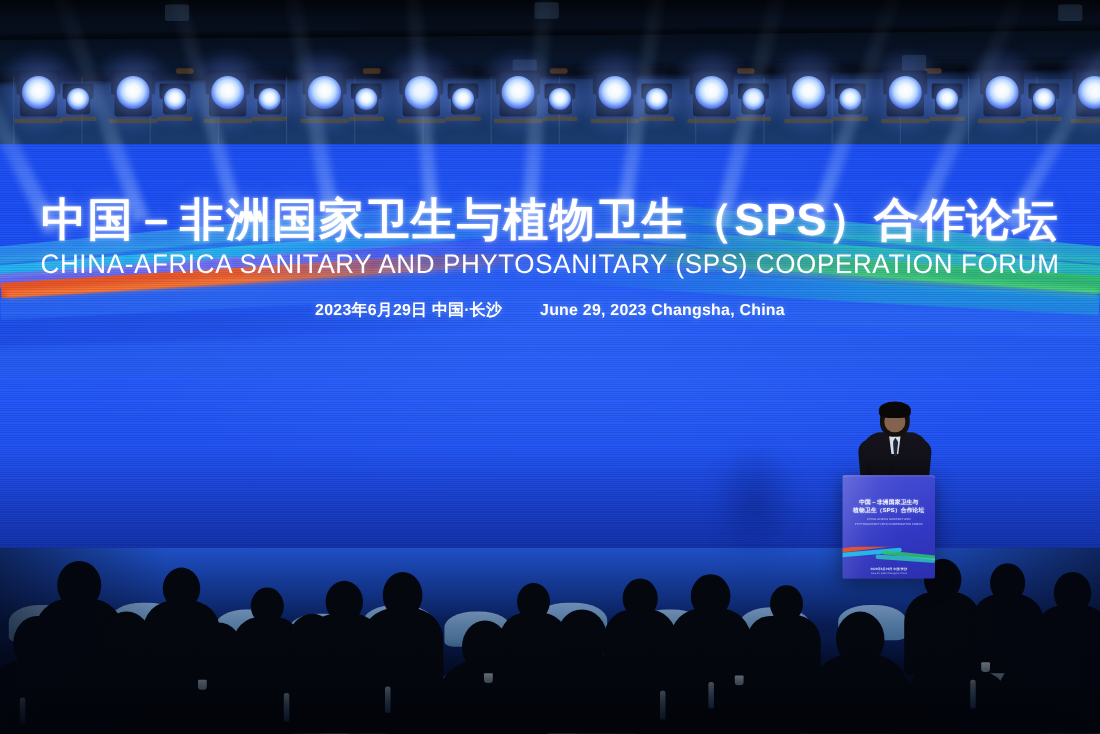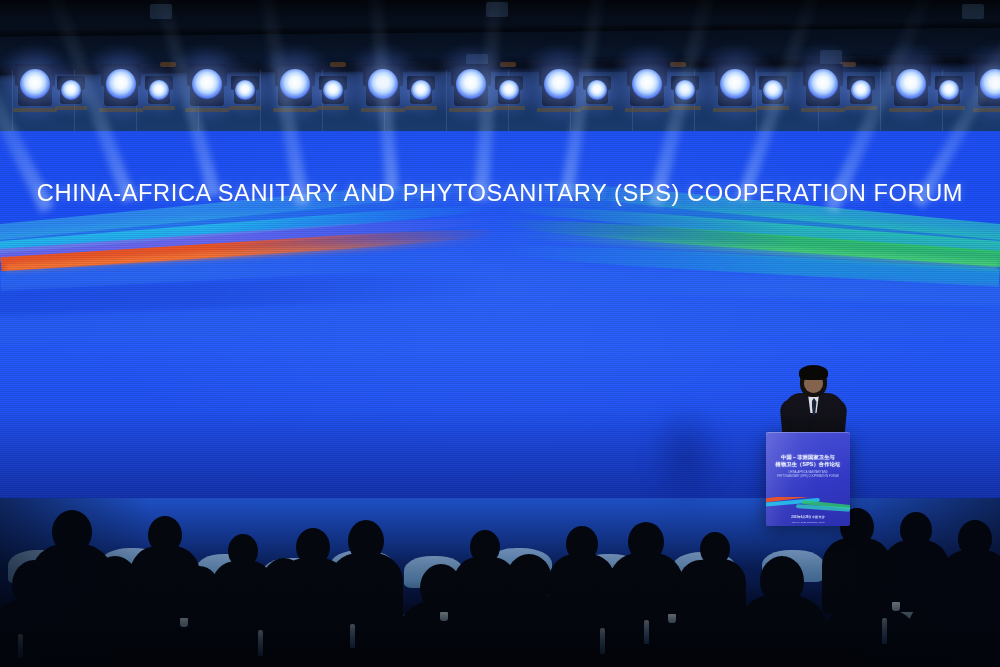--- a/index.html
+++ b/index.html
@@ -490,21 +490,27 @@
         <div class="rib soft" style="height: 9px; width: 500px; top: 98px; opacity: 0.55; left: 0px; transform-origin: 0% 50%; transform: rotate(3.7deg); background: linear-gradient(270deg, rgb(87, 224, 127) 0%, rgb(87, 224, 127) 42%, rgba(40, 90, 240, 0) 100%); border-radius: 40% 0px 0px 40%;"></div>
         <div class="rib" style="height: 18px; width: 500px; top: 110px; opacity: 0.55; left: 0px; transform-origin: 0% 50%; transform: rotate(3.2deg); background: linear-gradient(270deg, rgb(31, 182, 216) 0%, rgb(31, 182, 216) 42%, rgba(40, 90, 240, 0) 100%); border-radius: 40% 0px 0px 40%;"></div>
         <div class="rib soft" style="height: 24px; width: 505px; top: 132px; opacity: 0.5; left: 0px; transform-origin: 0% 50%; transform: rotate(2.4deg); background: linear-gradient(270deg, rgb(47, 110, 245) 0%, rgb(47, 110, 245) 42%, rgba(40, 90, 240, 0) 100%); border-radius: 40% 0px 0px 40%;"></div>
         <div class="rib soft" style="height: 30px; width: 510px; top: 166px; opacity: 0.33; left: 0px; transform-origin: 0% 50%; transform: rotate(1.5deg); background: linear-gradient(270deg, rgb(43, 99, 239) 0%, rgb(43, 99, 239) 42%, rgba(40, 90, 240, 0) 100%); border-radius: 40% 0px 0px 40%;"></div>
       </div>
     <div class="scan"></div>
     <div class="screen-bottomfade"></div>
   </div>
 
   <div class="titleblock">
+    <div class="t-cn">中国－非洲国家卫生与植物卫生（SPS）合作论坛</div>
     <div class="t-en">CHINA-AFRICA SANITARY AND PHYTOSANITARY (SPS) COOPERATION FORUM</div>
+    <div class="t-date">
+      <span>2023年6月29日 中国·长沙</span>
+      <span class="gap"></span>
+      <span>June 29, 2023  Changsha, China</span>
+    </div>
   </div>
 
   <div class="shadow-cast"></div>
 
   <div class="rostrum">
     <div class="sp-shoulderL"></div>
     <div class="sp-shoulderR"></div>
     <div class="sp-body"></div>
     <div class="sp-shirt"></div>
     <div class="sp-tie"></div>

